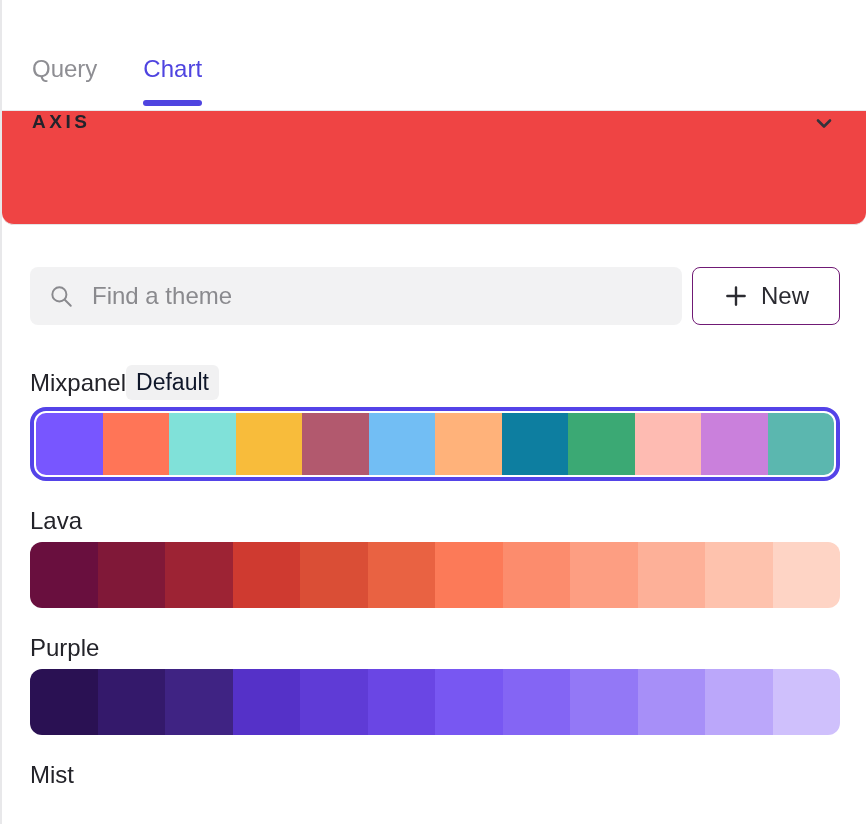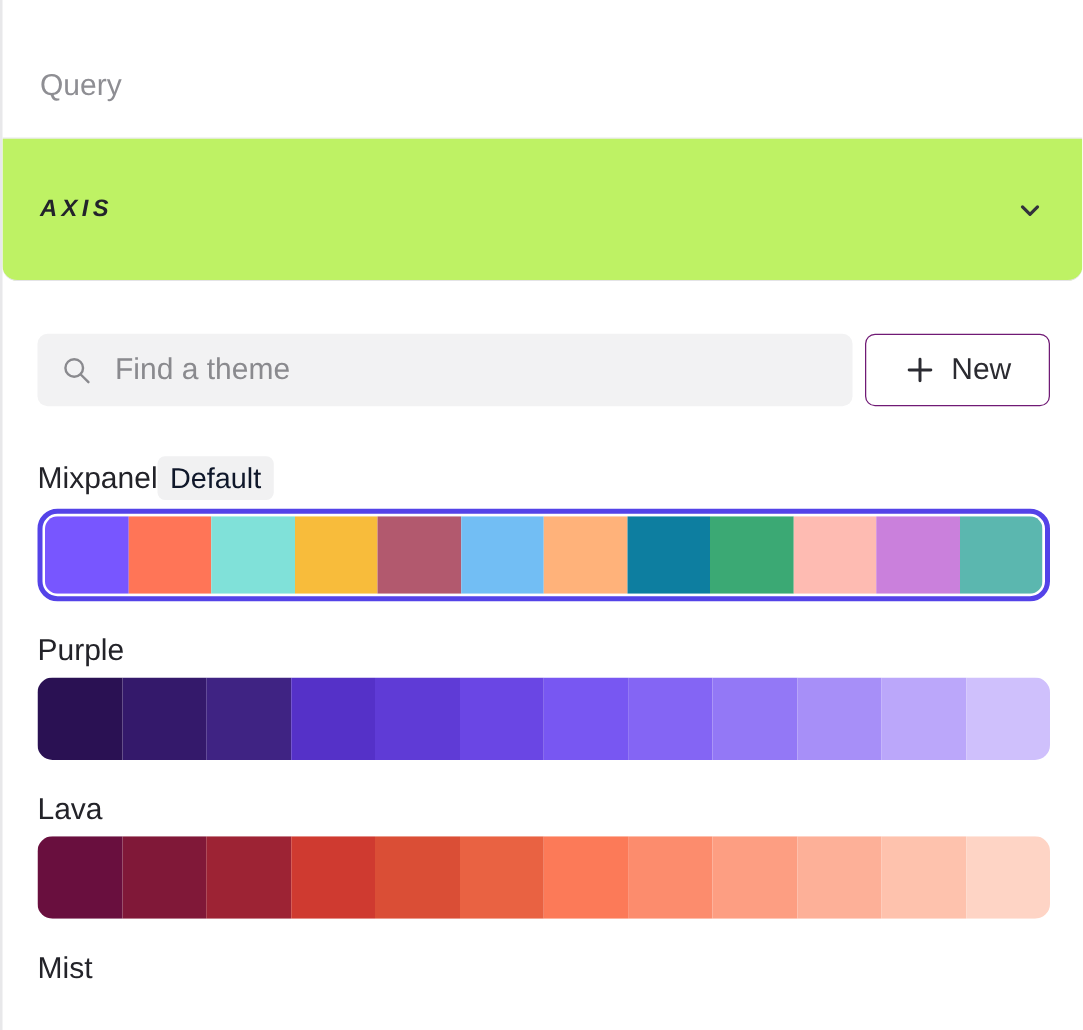--- a/index.html
+++ b/index.html
@@ -41,27 +41,26 @@
   }
   .tab.active{color:var(--accent);font-weight:500;}
   .tab-underline{
     position:absolute;left:0;right:0;bottom:4px;
     height:6px;border-radius:3px;
     background:var(--accent);
   }
   
   .axis-card{
     height:114px;
-    display:flex;align-items:center;justify-content:space-between;
+    display:flex;justify-content:space-between;
     padding:0 30px;
     border-bottom:1px solid #E4E4E6;
     border-bottom-left-radius:12px;
     border-bottom-right-radius:12px;
-    background:#bef264;
-    font-style:italic;
+    background:#ef4444;
   }
   .section-title{
     font-size:19px;font-weight:700;
     letter-spacing:3.5px;
     color:var(--heading);
   }
   .chevron{width:24px;height:24px;cursor:pointer;flex:0 0 auto;}
   .themes-header{
     display:flex;align-items:center;justify-content:space-between;
     padding:46px 30px 0 30px;
@@ -138,20 +137,24 @@
   }
 </style>
 </head>
 <body>
 
 <div class="panel">
 
   <div class="tabbar">
     <div class="tab">
       <span>Query</span>
+    </div>
+    <div class="tab active">
+      <span>Chart</span>
+      <span class="tab-underline"></span>
     </div>
   </div>
 
   <div class="axis-card">
     <span class="section-title">AXIS</span>
     <svg class="chevron" viewBox="0 0 24 24" fill="none" stroke="#33333C" stroke-width="2.6" stroke-linecap="round" stroke-linejoin="round">
         <path d="M6 9.5l6 6 6-6"></path>
       </svg>
   </div>
 
@@ -190,56 +193,56 @@
             <div class="swatch" style="background: rgb(13, 126, 160);"></div>
             <div class="swatch" style="background: rgb(59, 169, 116);"></div>
             <div class="swatch" style="background: rgb(254, 187, 178);"></div>
             <div class="swatch" style="background: rgb(202, 128, 220);"></div>
             <div class="swatch" style="background: rgb(91, 183, 175);"></div>
           </div>
         </div>
       </div>
       <div class="theme-item">
         <div class="theme-label-row">
+          <span class="theme-name">Lava</span>
+        </div>
+        <div class="strip">
+          <div class="swatch" style="background: rgb(105, 15, 62);"></div>
+          <div class="swatch" style="background: rgb(128, 24, 56);"></div>
+          <div class="swatch" style="background: rgb(157, 35, 52);"></div>
+          <div class="swatch" style="background: rgb(207, 58, 48);"></div>
+          <div class="swatch dotted-light" style="background: rgb(218, 78, 54);"></div>
+          <div class="swatch dotted-light" style="background: rgb(233, 98, 66);"></div>
+          <div class="swatch" style="background: rgb(252, 122, 88);"></div>
+          <div class="swatch" style="background: rgb(252, 140, 109);"></div>
+          <div class="swatch" style="background: rgb(253, 158, 130);"></div>
+          <div class="swatch" style="background: rgb(253, 176, 152);"></div>
+          <div class="swatch" style="background: rgb(254, 194, 173);"></div>
+          <div class="swatch" style="background: rgb(254, 212, 197);"></div>
+        </div>
+      </div>
+      <div class="theme-item">
+        <div class="theme-label-row">
           <span class="theme-name">Purple</span>
         </div>
         <div class="strip">
           <div class="swatch" style="background: rgb(42, 17, 83);"></div>
           <div class="swatch" style="background: rgb(52, 25, 107);"></div>
           <div class="swatch" style="background: rgb(63, 35, 131);"></div>
           <div class="swatch" style="background: rgb(85, 49, 200);"></div>
           <div class="swatch" style="background: rgb(95, 59, 214);"></div>
           <div class="swatch" style="background: rgb(106, 70, 228);"></div>
           <div class="swatch dotted-light" style="background: rgb(120, 87, 242);"></div>
           <div class="swatch dotted-light" style="background: rgb(132, 101, 244);"></div>
           <div class="swatch dotted-light" style="background: rgb(147, 120, 246);"></div>
           <div class="swatch" style="background: rgb(167, 143, 248);"></div>
           <div class="swatch" style="background: rgb(187, 167, 250);"></div>
           <div class="swatch" style="background: rgb(207, 192, 252);"></div>
         </div>
       </div>
       <div class="theme-item">
         <div class="theme-label-row">
-          <span class="theme-name">Lava</span>
-        </div>
-        <div class="strip">
-          <div class="swatch" style="background: rgb(105, 15, 62);"></div>
-          <div class="swatch" style="background: rgb(128, 24, 56);"></div>
-          <div class="swatch" style="background: rgb(157, 35, 52);"></div>
-          <div class="swatch" style="background: rgb(207, 58, 48);"></div>
-          <div class="swatch dotted-light" style="background: rgb(218, 78, 54);"></div>
-          <div class="swatch dotted-light" style="background: rgb(233, 98, 66);"></div>
-          <div class="swatch" style="background: rgb(252, 122, 88);"></div>
-          <div class="swatch" style="background: rgb(252, 140, 109);"></div>
-          <div class="swatch" style="background: rgb(253, 158, 130);"></div>
-          <div class="swatch" style="background: rgb(253, 176, 152);"></div>
-          <div class="swatch" style="background: rgb(254, 194, 173);"></div>
-          <div class="swatch" style="background: rgb(254, 212, 197);"></div>
-        </div>
-      </div>
-      <div class="theme-item">
-        <div class="theme-label-row">
           <span class="theme-name">Mist</span>
         </div>
       </div>
     </div>
 
 </div>
 
 </body></html>

